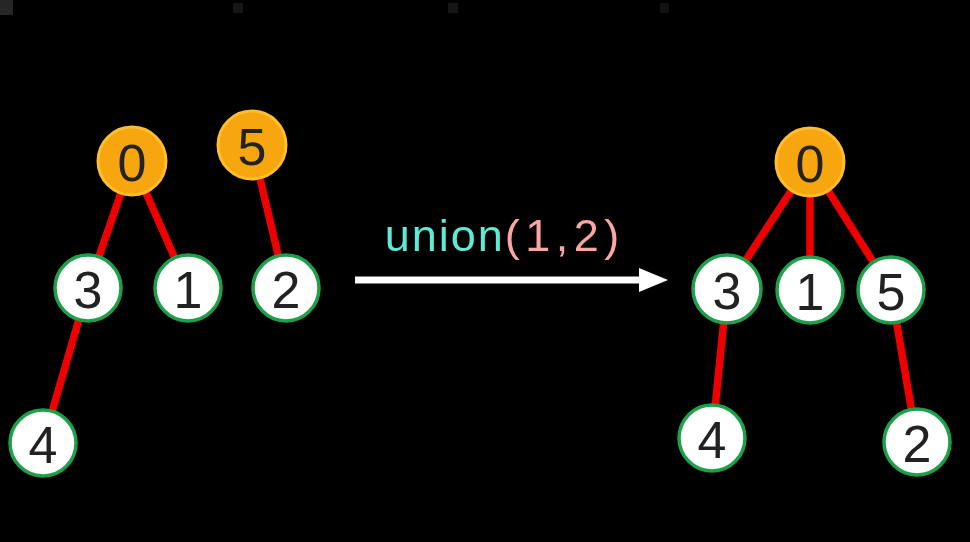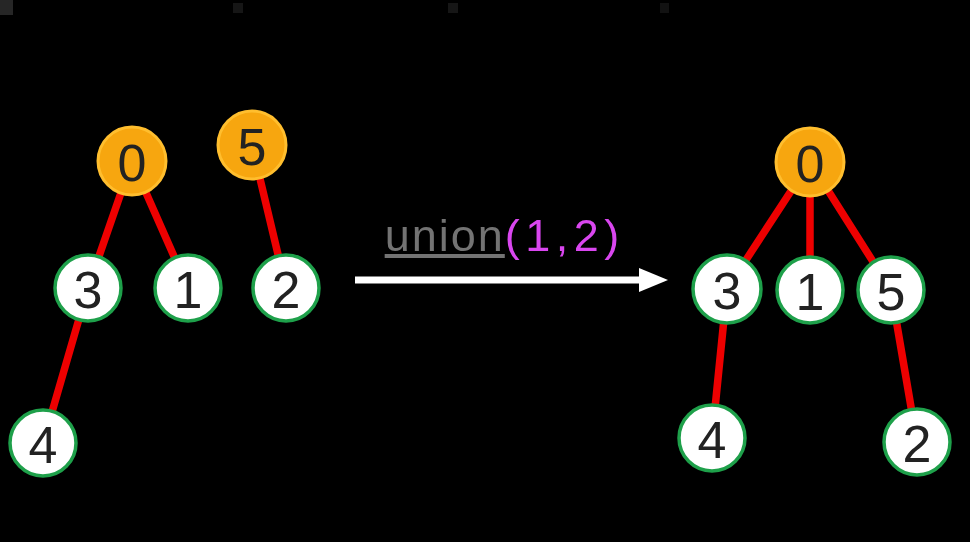--- a/index.html
+++ b/index.html
@@ -110,14 +110,14 @@
         <g>
           <circle cx="917" cy="442" r="33" fill="#FFFFFF" stroke="#1EA04A" stroke-width="3.5"></circle>
           <text x="917" y="442" text-anchor="middle" dominant-baseline="central" dy="0.04em" font-size="52" fill="#222222">2</text>
         </g>
       </g>
       <g>
         <line x1="355" y1="280" x2="641" y2="280" stroke="#FFFFFF" stroke-width="7"></line>
         <polygon points="639,268 668,280 639,292" fill="#FFFFFF"></polygon>
       </g>
     </svg>
-  <div class="op-label"><span class="fn" style="color: #737373; text-decoration: underline;">union</span><span class="args" style="color: #d946ef;">( 1 , 2 )</span></div>
+  <div class="op-label"><span class="fn" style="color: #5eead4;">union</span><span class="args" style="color: #fca5a5;">( 1 , 2 )</span></div>
 </div>
 
 </body></html>

